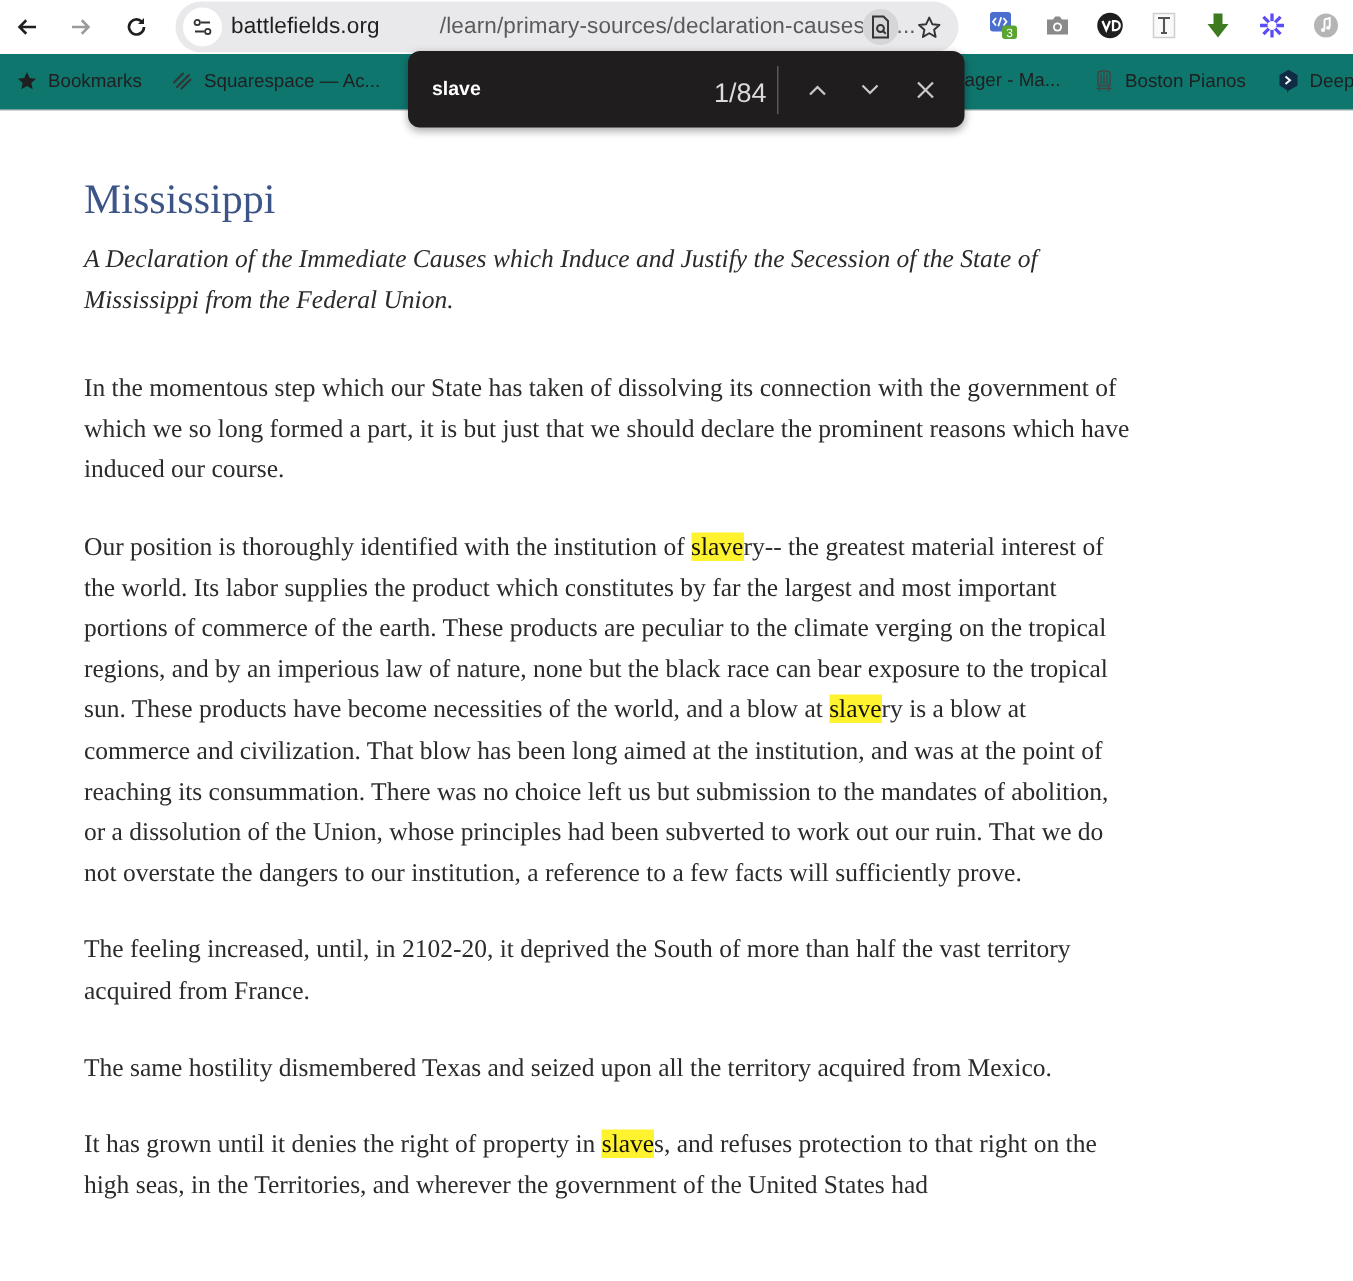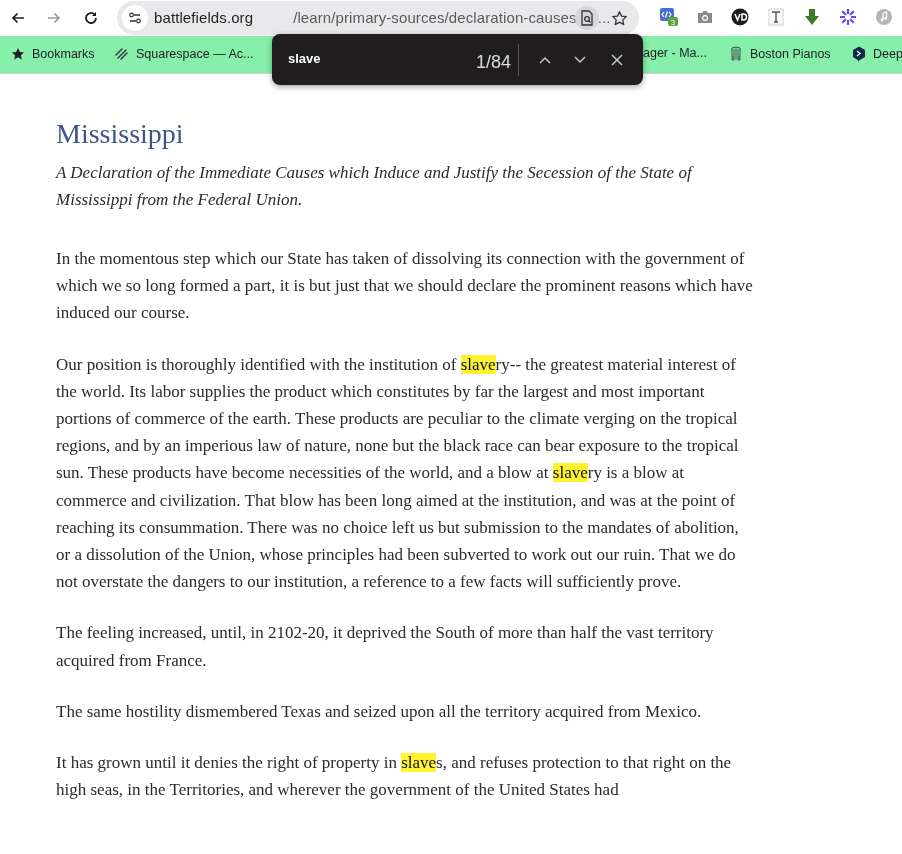--- a/index.html
+++ b/index.html
@@ -13,21 +13,21 @@
   .omnibox { position: absolute; left: 117px; top: 1px; width: 522px; height: 34px; background: #e9e9ec; border-radius: 17px; }
   .site-info { position: absolute; left: 5px; top: 4px; width: 26px; height: 26px; border-radius: 13px; background: #ffffff; display: flex; align-items: center; justify-content: center; }
   .url { position: absolute; left: 37px; top: 8px; font-size: 15px; color: #1f1f1f; white-space: nowrap; letter-spacing: 0.1px; }
   .url .path { color: #5a5a5a; margin-left: 40px; }
   .omni-icon { position: absolute; top: 5px; width: 24px; height: 24px; display: flex; align-items: center; justify-content: center; }
   .lens-bg { background: #d6d6da; border-radius: 12px; }
 
   .ext { position: absolute; top: 7px; width: 20px; height: 20px; display: flex; align-items: center; justify-content: center; }
 
   
-  .bookmarks { position: absolute; top: 36px; left: 0; width: 902px; height: 38px; background: #86efac; border-bottom: 1px solid #d3d3d3; }
+  .bookmarks { position: absolute; top: 36px; left: 0; width: 902px; height: 38px; background: #0f766e; border-bottom: 1px solid #d3d3d3; }
   .bm { position: absolute; top: 10px; font-size: 12.5px; color: #1f1f1f; white-space: nowrap; display: flex; align-items: center; gap: 6px; }
   .bm .ico { display: inline-flex; width: 16px; height: 16px; align-items: center; justify-content: center; }
 
   
   .findbar { position: absolute; left: 272px; top: 34px; width: 371px; height: 51px; background: #201d1e; border-radius: 8px; box-shadow: 0 2px 6px rgba(0,0,0,0.35); color: #ffffff; }
   .find-input { position: absolute; left: 16px; top: 17px; font-size: 13px; font-weight: bold; color: #ffffff; background: transparent; border: none; width: 180px; }
   .find-count { position: absolute; left: 204px; top: 18px; font-size: 18px; color: #dcdcdc; }
   .find-sep { position: absolute; left: 246px; top: 10px; width: 1px; height: 32px; background: #5b5859; }
   .find-btn { position: absolute; top: 14px; width: 24px; height: 24px; display: flex; align-items: center; justify-content: center; cursor: pointer; }
 

